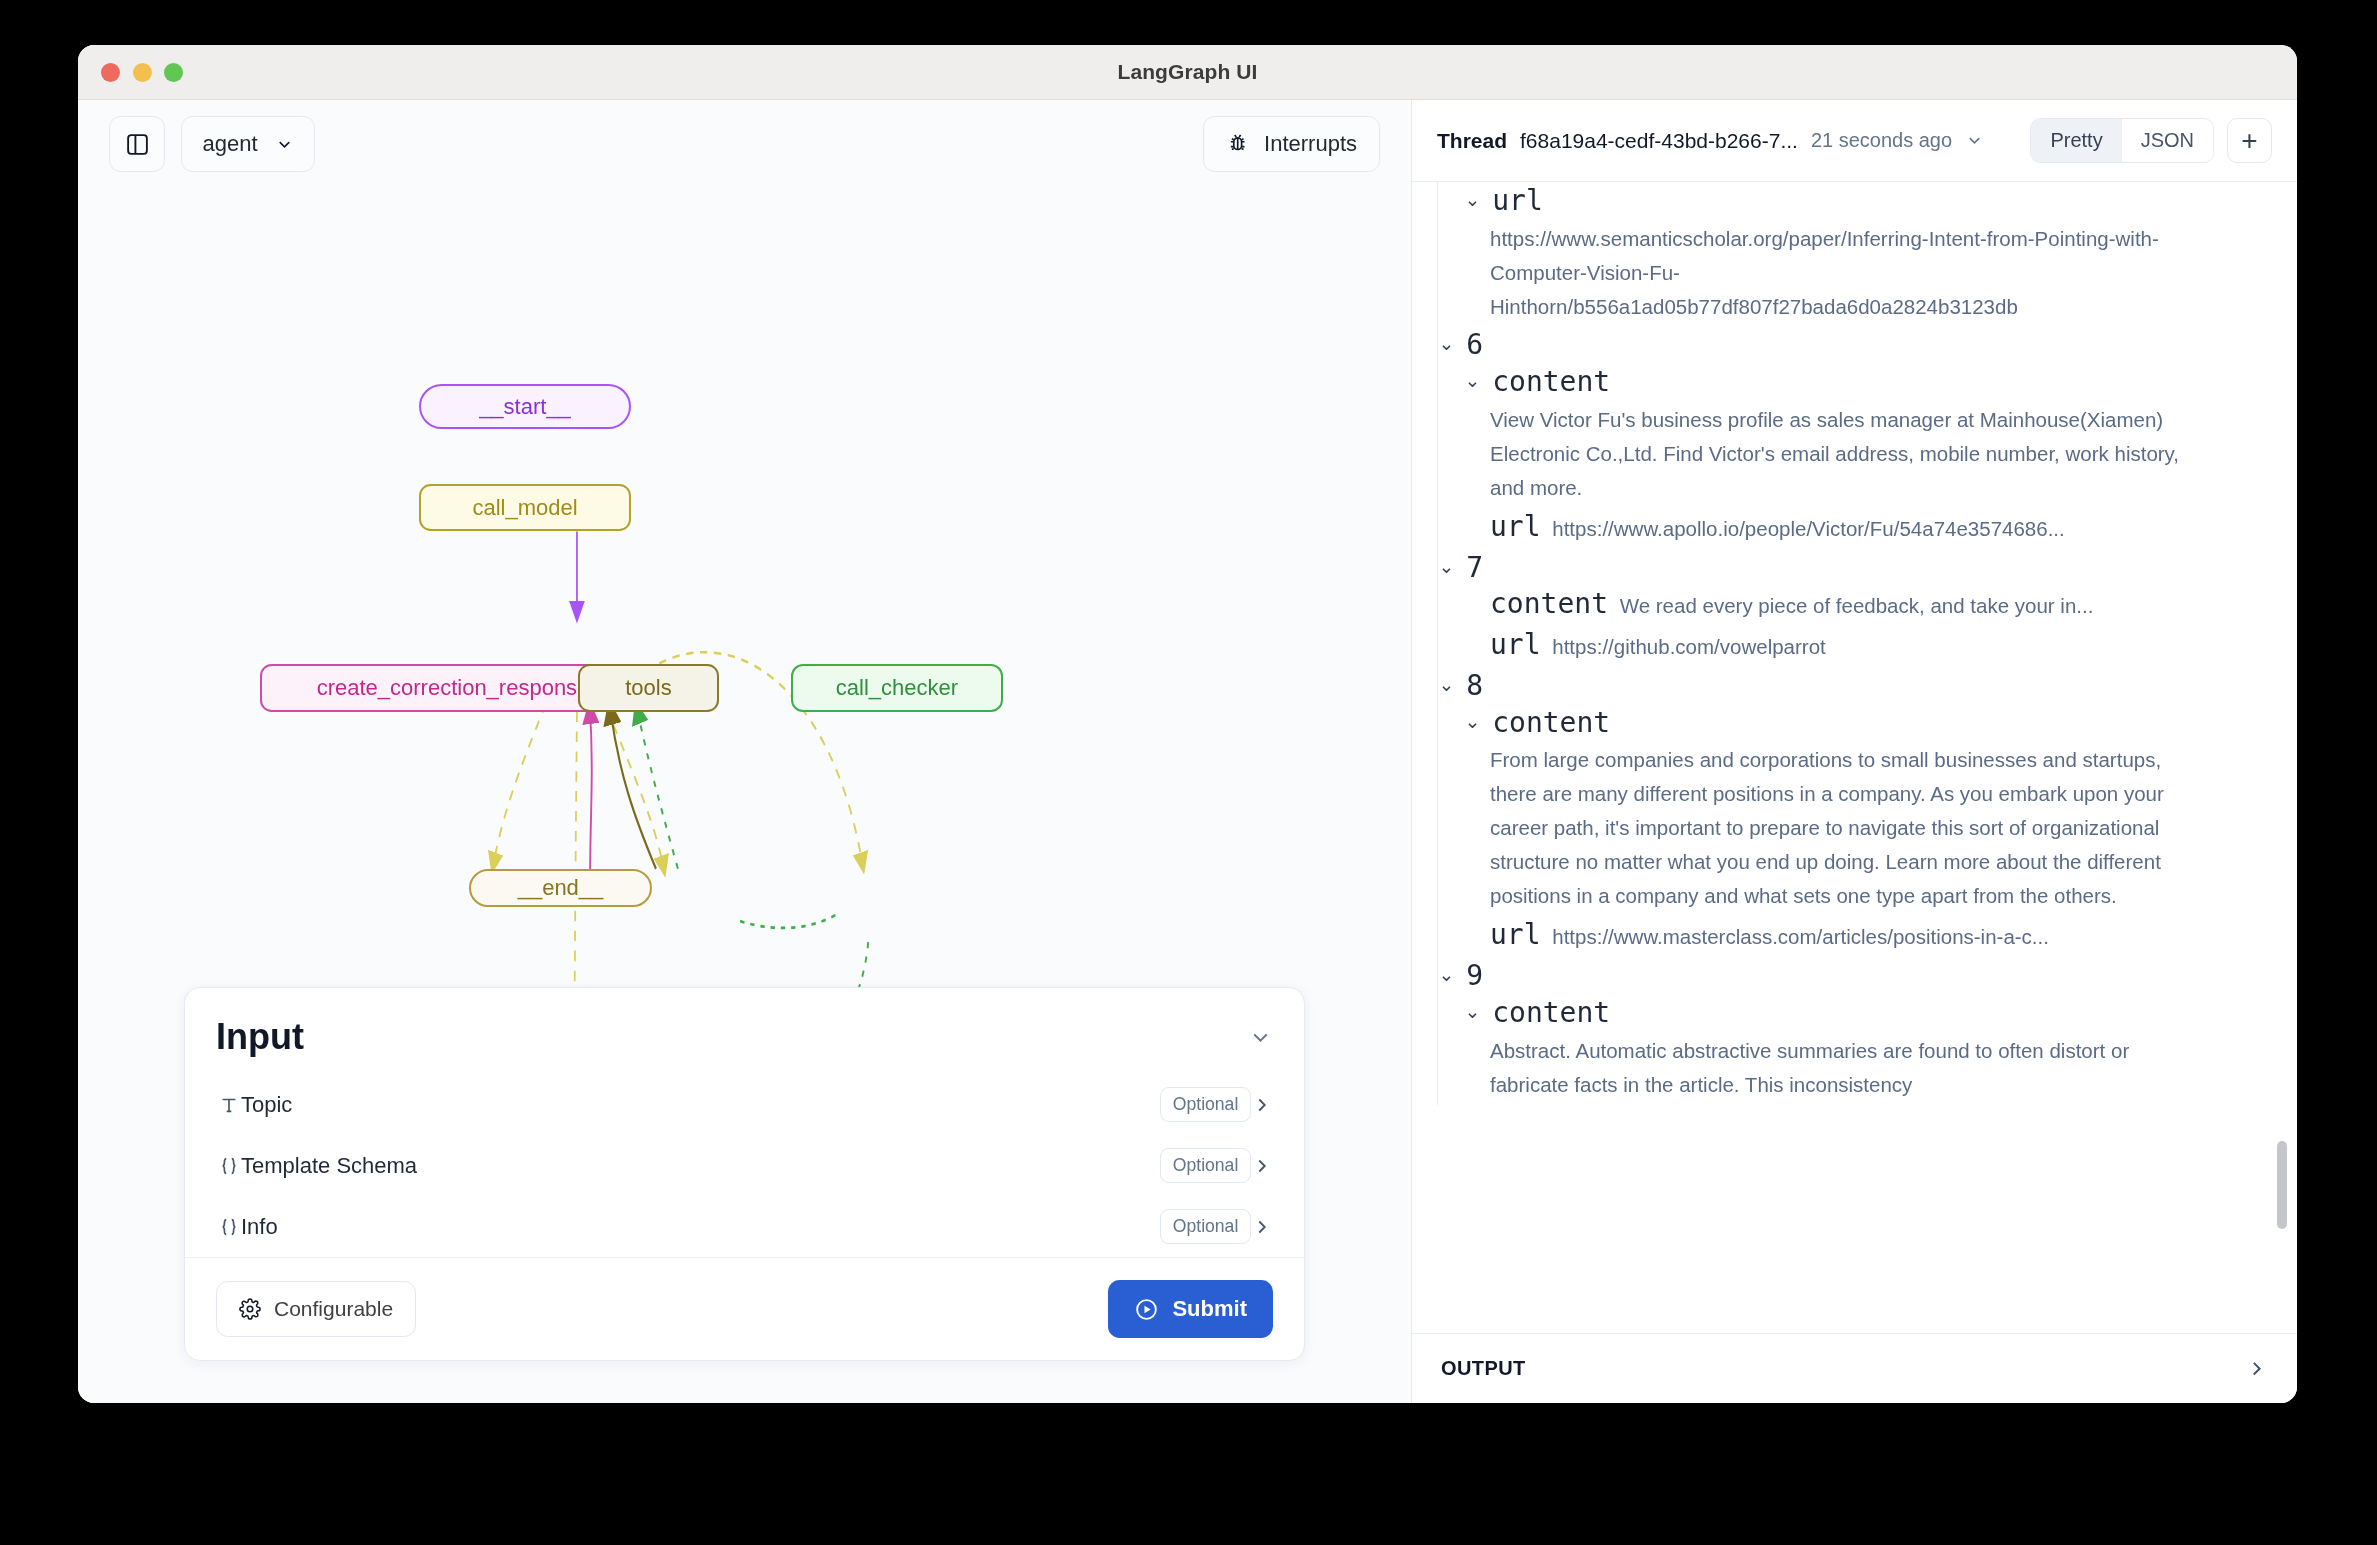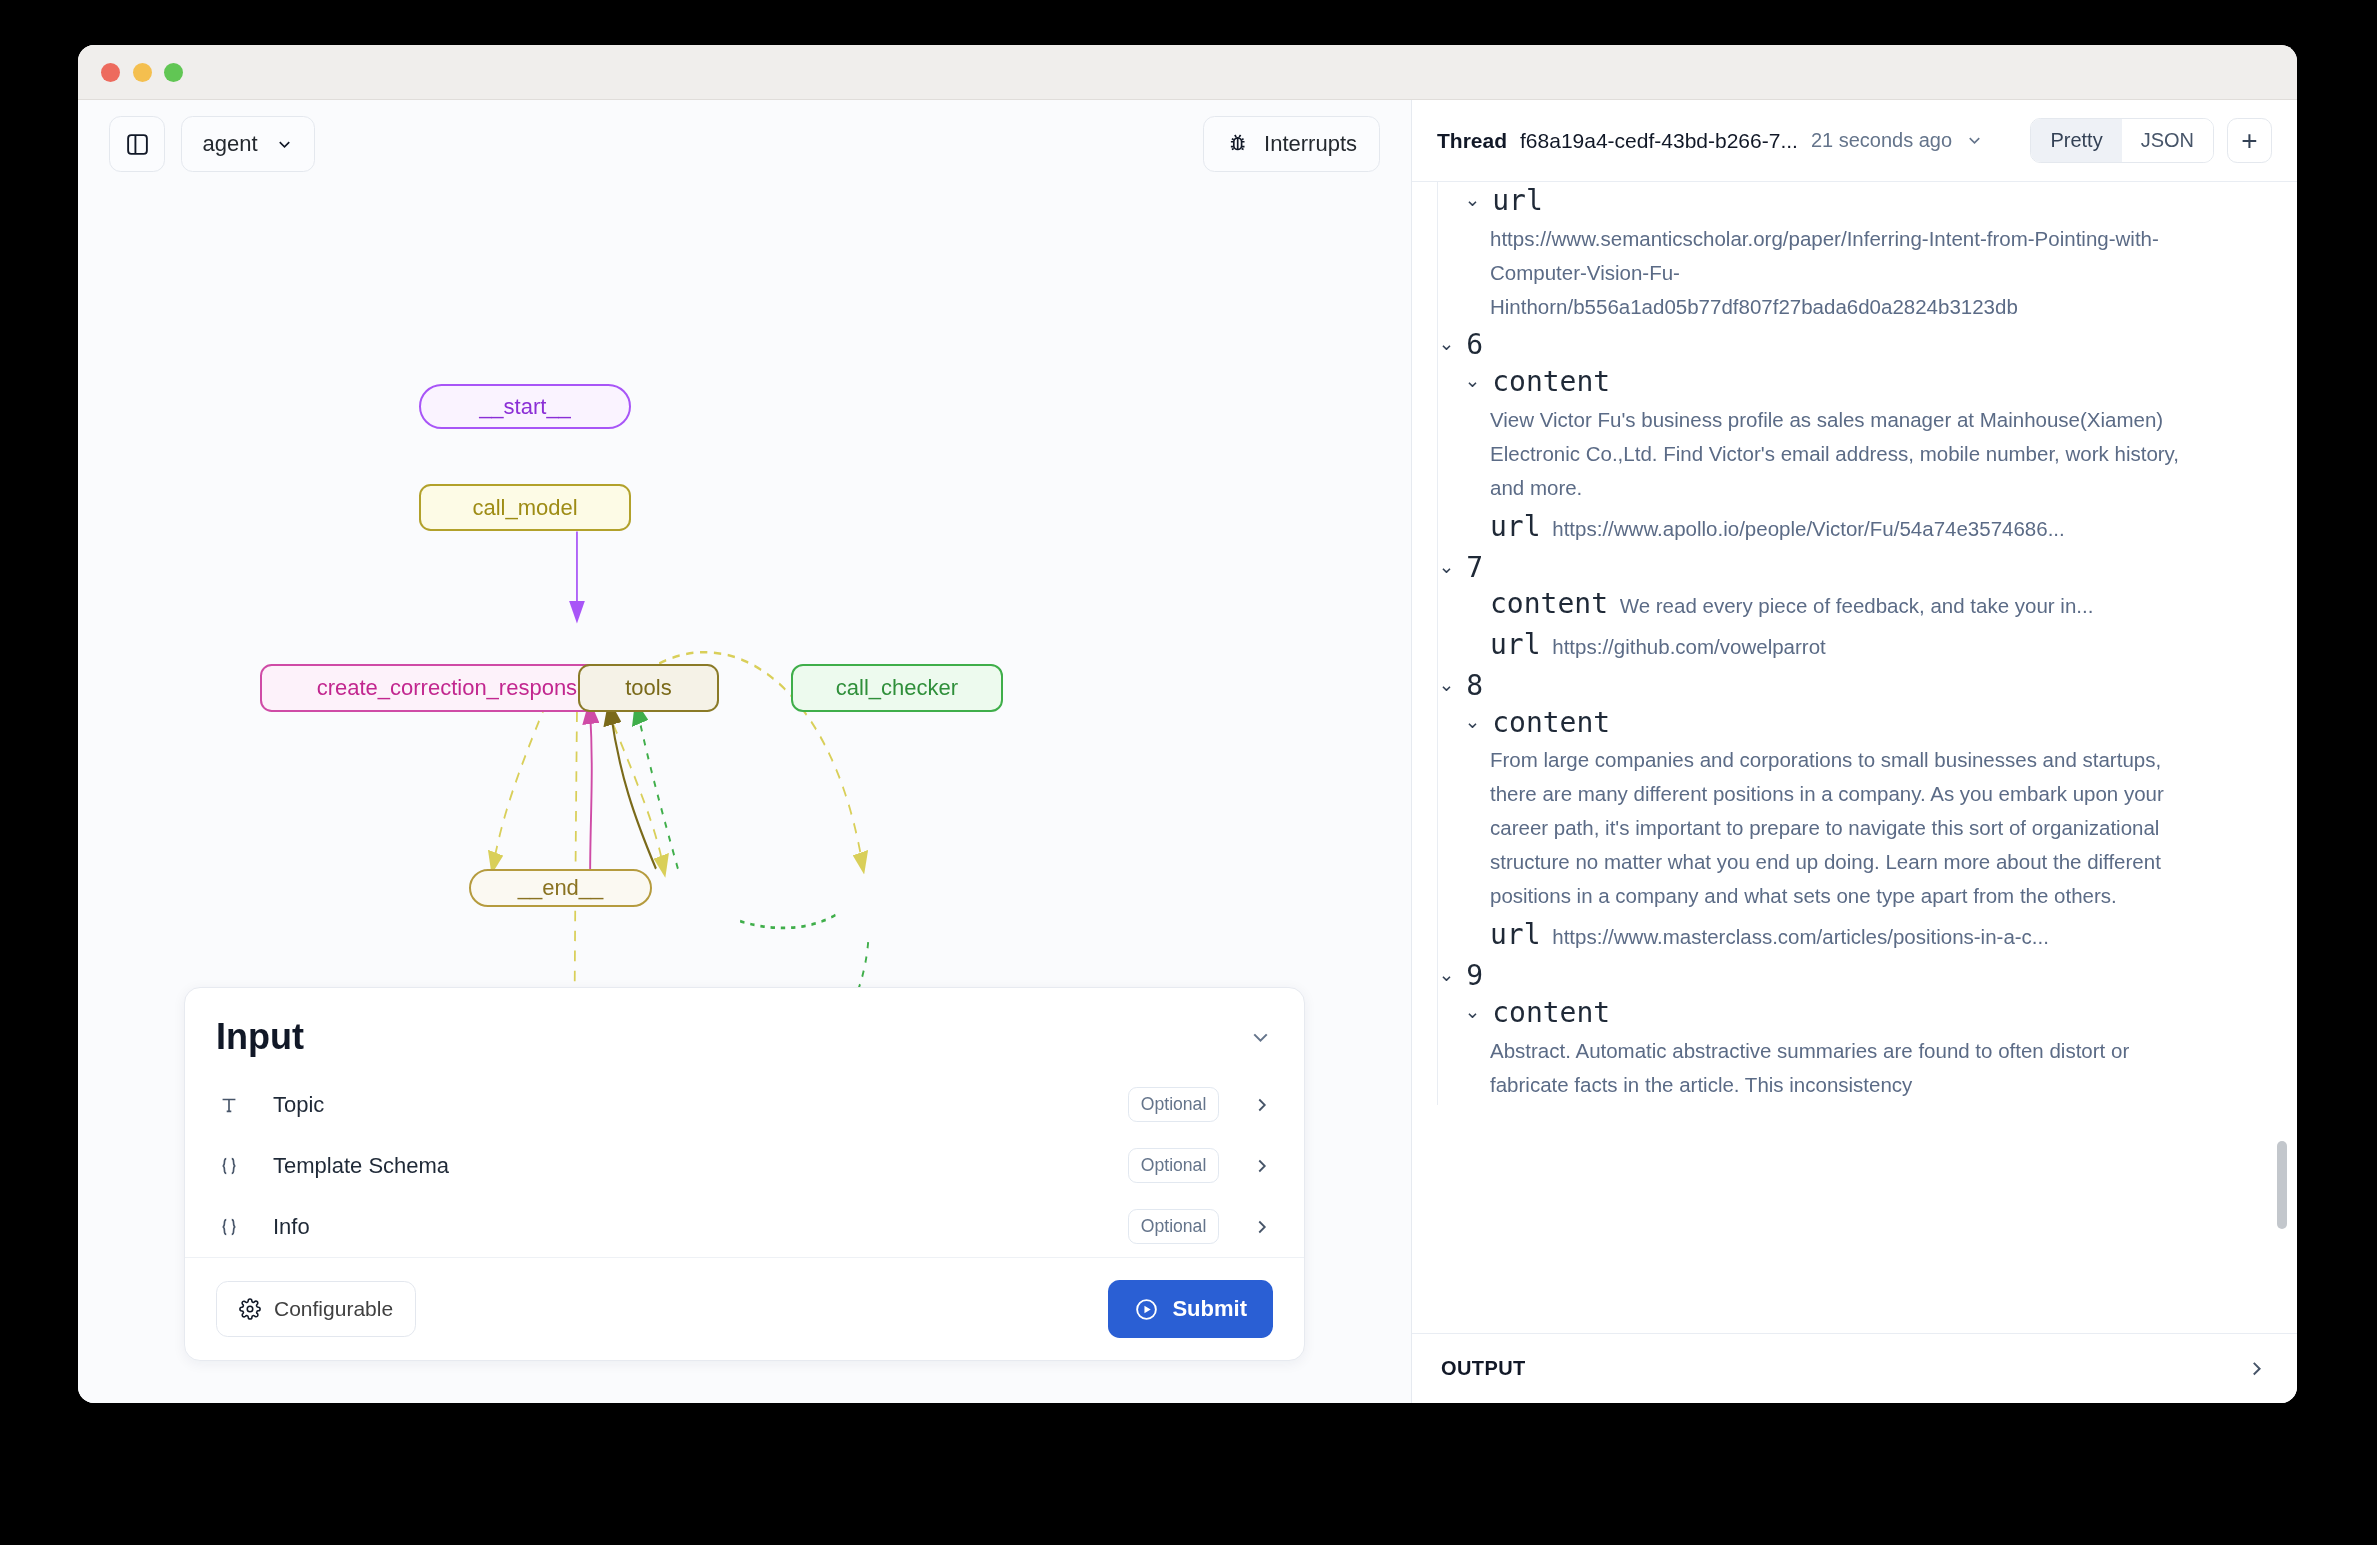--- a/index.html
+++ b/index.html
@@ -82,21 +82,21 @@
     box-shadow: 0 2.9px 13px rgba(20,30,60,0.06);
     overflow: hidden;
   }
   .ic-head {
     display: flex; align-items: center; justify-content: space-between;
     padding: 28px 31px 16px 31px;
   }
   .ic-title { font-size: 36px; font-weight: bold; color: #111827; }
   .chev { color: #64748b; }
   .ic-row {
-    display: flex; align-items: center; gap: 32px;
+    display: flex; align-items: center; gap: 0;
     padding: 11.7px 31px; height: 61px;
   }
   .ic-row .ic-label { font-size: 22px; color: #1f2937; flex: 1; }
   .ic-ico { width: 25px; display: flex; align-items: center; justify-content: center;
             color: #475569; font-size: 20.5px; }
   .opt-badge {
     border: 0.7px solid #e2e8f0; border-radius: 8.8px;
     padding: 5.9px 11.7px; font-size: 17.6px; color: #64748b; background: #fff;
   }
   .ic-foot {
@@ -179,20 +179,21 @@
 
 <div class="desktop">
   <div class="window">
 
     <div class="titlebar">
       <div class="lights">
         <div class="light red"></div>
         <div class="light yellow"></div>
         <div class="light green"></div>
       </div>
+      <div class="win-title">LangGraph UI</div>
     </div>
 
     <div class="body-area">
 
       <div class="left-pane">
 
         <div class="left-toolbar">
           <div class="tb-btn tb-icon-btn">
             <span>
               <svg width="25" height="25" viewBox="0 0 24 24" fill="none" stroke="#111827" stroke-width="1.8">

